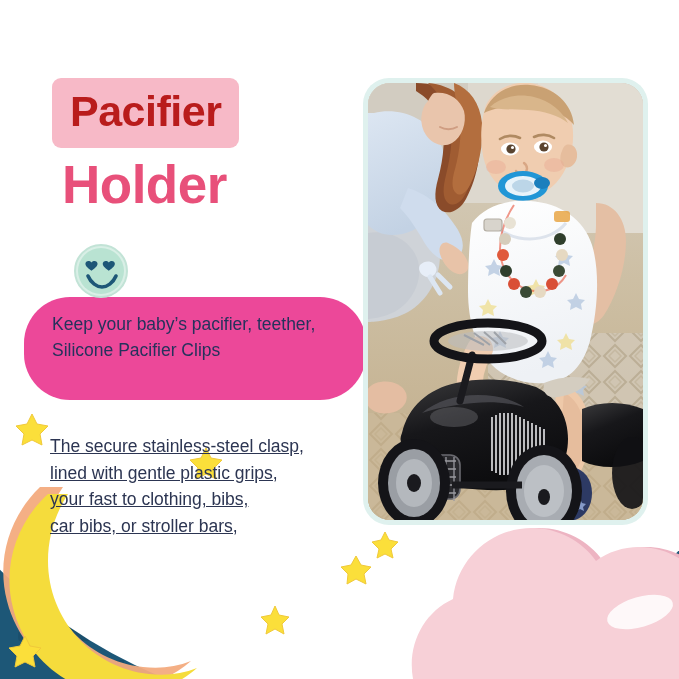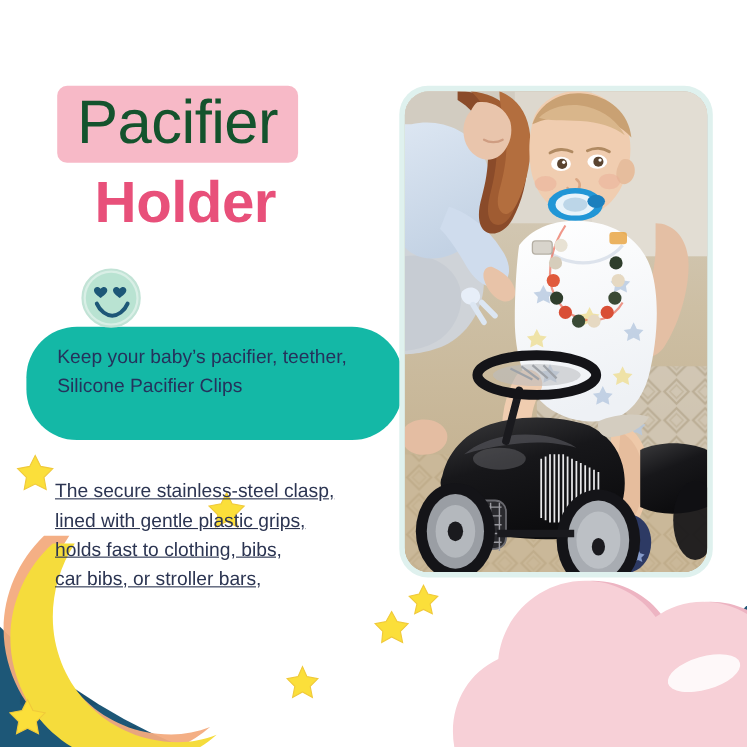--- a/index.html
+++ b/index.html
@@ -38,40 +38,40 @@
 
   
   .title-wrap { position:absolute; left:52px; top:78px; width:300px; }
   .title-hl {
     display:inline-block;
     background:#f7b9c7;
     border-radius:9px;
     padding:8px 18px 12px 18px;
   }
   .title-hl .t1 {
-    font-size:56px; line-height:50px; font-weight:400;
-    color:#14532d; letter-spacing:-0.5px;
+    font-size:43px; line-height:50px; font-weight:700;
+    color:#b91c1c; letter-spacing:-0.5px;
     display:block;
   }
   .title-line2 {
     font-size:53px; line-height:58px; font-weight:700;
     color:#e8507a; letter-spacing:-0.5px;
-    margin-top:8px; margin-left:34px;
+    margin-top:8px; margin-left:10px;
     display:block;
   }
 
   
   .smiley { position:absolute; left:73px; top:243px; width:56px; height:56px; z-index:6; }
   .smiley svg { display:block; }
 
   
   .purple-card {
     position:absolute; left:24px; top:297px;
     width:342px; height:103px;
-    background:#14b8a6;
+    background:#ec4899;
     border-radius:46px;
     z-index:4;
   }
   .purple-card .ptext {
     position:absolute; left:28px; top:14px;
     width:320px;
     font-size:17.5px; line-height:26px;
     color:#25325c;
   }
   .purple-card .ptext span { display:block; white-space:nowrap; }
@@ -181,21 +181,21 @@
   <div class="purple-card">
     <div class="ptext">
       <span>Keep your baby’s pacifier, teether,</span>
       <span>Silicone Pacifier Clips</span>
     </div>
   </div>
 
   <div class="body-copy">
     <span>The secure stainless-steel clasp,</span>
     <span>lined with gentle plastic grips,</span>
-    <span>holds fast to clothing, bibs,</span>
+    <span>your fast to clothing, bibs,</span>
     <span>car bibs, or stroller bars,</span>
   </div>
 
   <div class="photo-frame">
     <div class="photo-inner">
       <svg viewBox="0 0 275 437" preserveAspectRatio="xMidYMid slice" xmlns="http://www.w3.org/2000/svg">
         <defs>
           <linearGradient id="carpetg" x1="0" y1="0" x2="0" y2="1">
             <stop offset="0" stop-color="#d8d2c6"></stop>
             <stop offset="0.45" stop-color="#cdbfa4"></stop>

